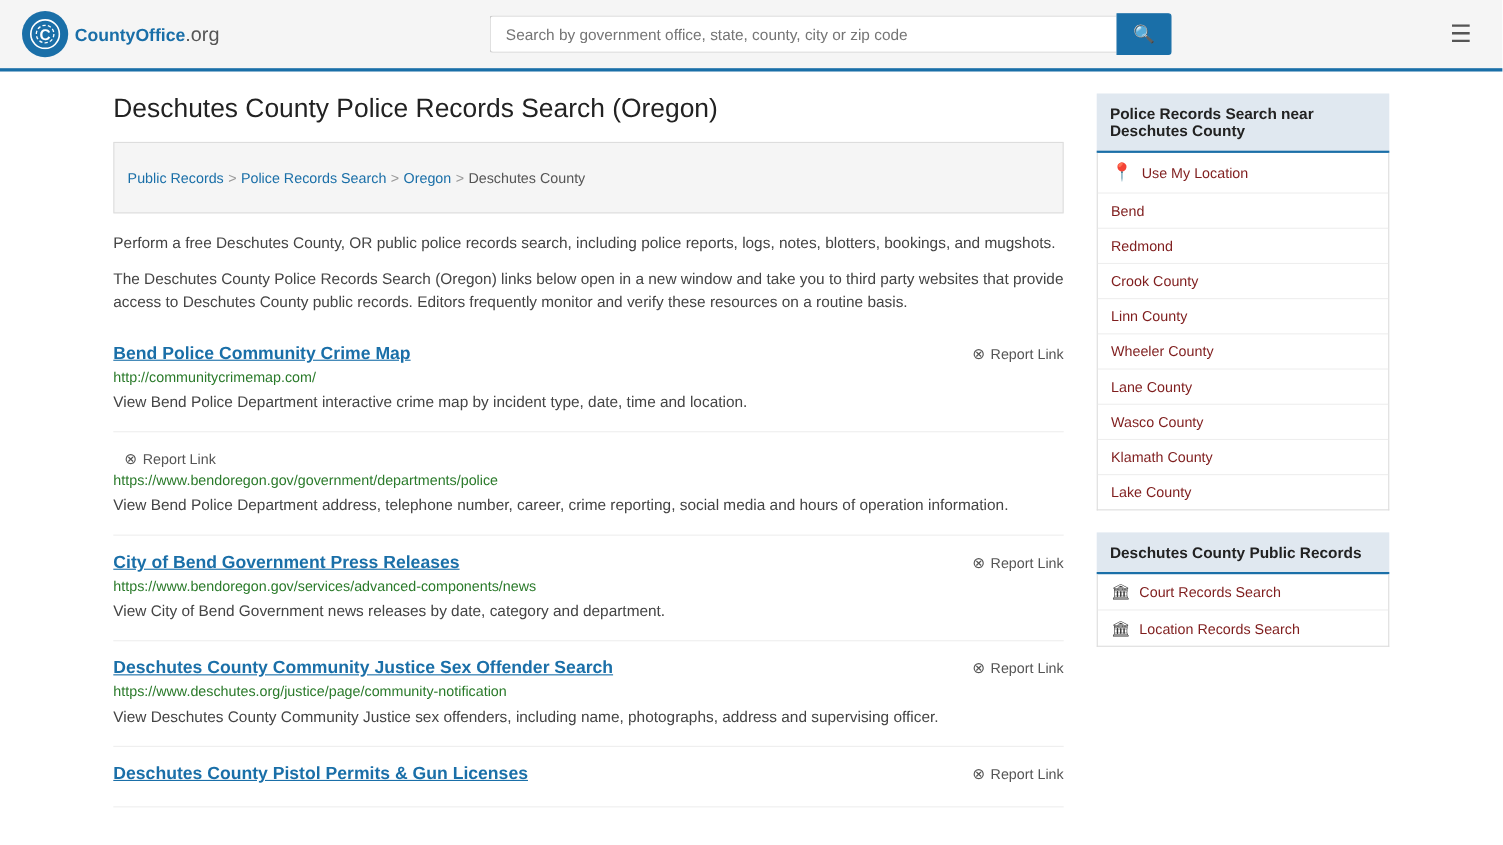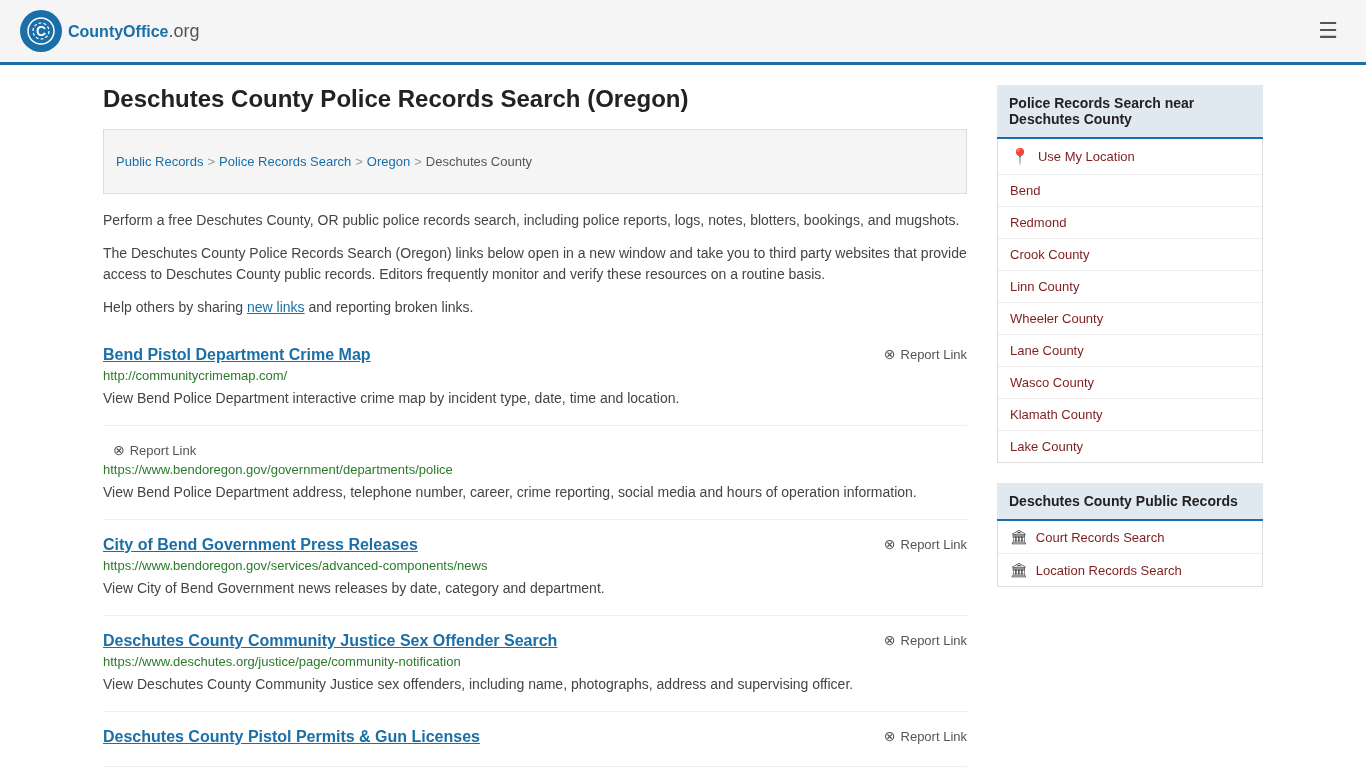--- a/index.html
+++ b/index.html
@@ -82,21 +82,21 @@
       flex: 1;
     }
     #sidebar {
       width: 266px;
       flex-shrink: 0;
     }
 
     
     #page-title {
       font-size: 24px;
-      font-weight: bold;
+      font-weight: normal;
       color: #222;
       margin-bottom: 16px;
     }
 
     
     #breadcrumb {
       background: #f5f5f5;
       border: 1px solid #ddd;
       padding: 24px 12px;
       font-size: 13px;
@@ -194,20 +194,26 @@
         <circle cx="14" cy="14" r="13" fill="#1a6fa8" stroke="#fff" stroke-width="1.5"></circle>
         <text x="14" y="19" text-anchor="middle" fill="#fff" font-size="14" font-weight="bold" font-family="Arial">C</text>
         <circle cx="14" cy="14" r="8" fill="none" stroke="#fff" stroke-width="1.2" stroke-dasharray="3,2"></circle>
       </svg>
     </div>
     <div id="logo-text">
       <span style="color:#1a6fa8;font-weight:bold;font-size:16px;">CountyOffice</span><span style="color:#555;font-weight:normal;font-size:18px;">.org</span>
     </div>
   </div>
 
+  <div id="search-area">
+    <input type="text" id="search-input" placeholder="Search by government office, state, county, city or zip code" style="">
+    <button id="search-button">
+      <span>🔍</span>
+    </button>
+  </div>
 
   <button id="menu-button">
     <span>☰</span>
   </button>
 </div>
 
 <div id="main-container">
 
   <div id="content">
 
@@ -222,29 +228,26 @@
       <span class="sep">&gt;</span>
       <span>Deschutes County</span>
     </div>
 
     <div class="desc-block">
       <span>Perform a free Deschutes County, OR public police records search, including police reports, logs, notes, blotters, bookings, and mugshots.</span>
     </div>
     <div class="desc-block">
       <span>The Deschutes County Police Records Search (Oregon) links below open in a new window and take you to third party websites that provide access to Deschutes County public records. Editors frequently monitor and verify these resources on a routine basis.</span>
     </div>
-    <div class="desc-block">
-      <span>Help others by sharing </span><a href="#">new links</a><span> and reporting broken links.</span>
-    </div>
 
     <div id="results-list">
 
       <div class="result-item">
         <div class="result-header">
-          <span class="result-title">Bend Pistol Department Crime Map</span>
+          <span class="result-title">Bend Police Community Crime Map</span>
           <span class="report-link">
             <span class="report-icon">⊗</span>
             <span>Report Link</span>
           </span>
         </div>
         <div class="result-url">http://communitycrimemap.com/</div>
         <div class="result-desc">View Bend Police Department interactive crime map by incident type, date, time and location.</div>
       </div>
 
       <div class="result-item">

